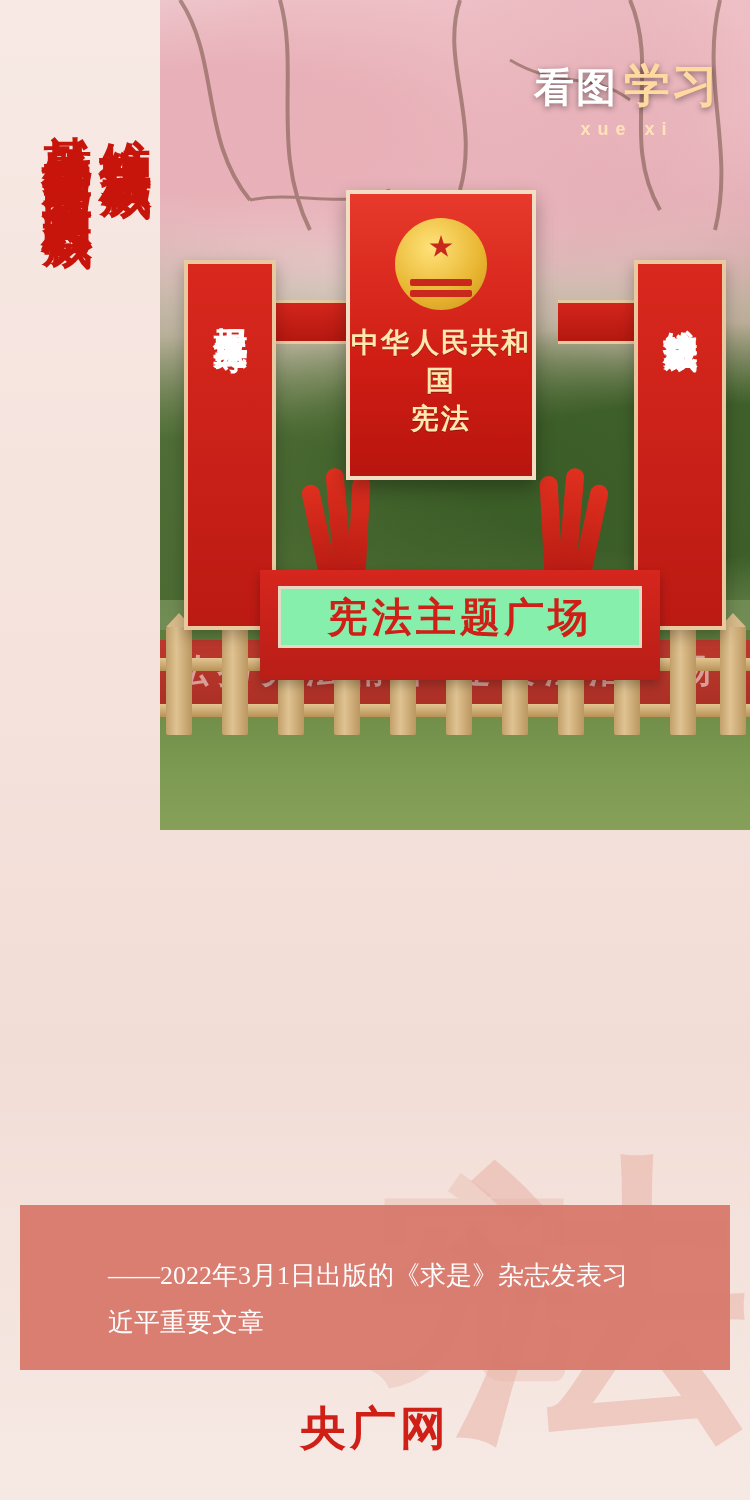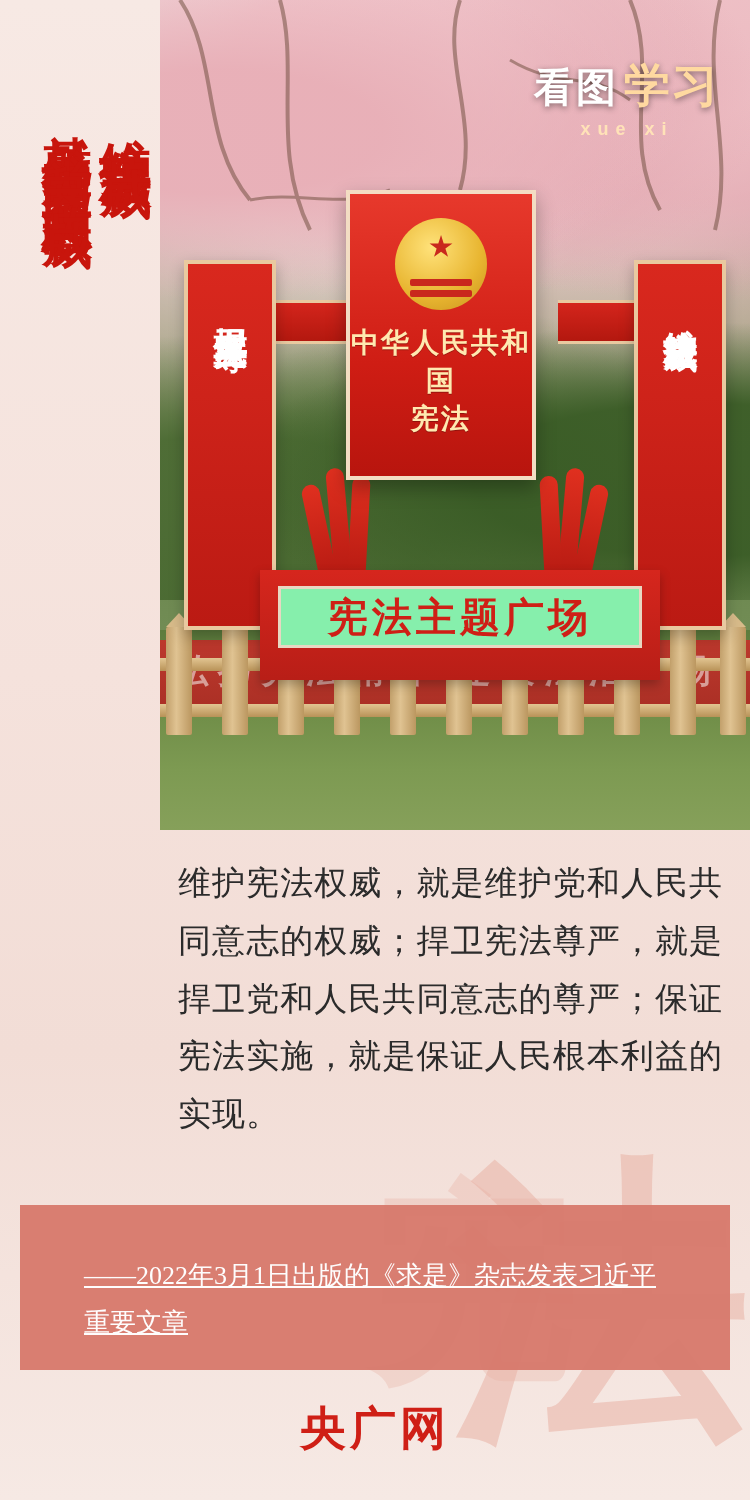--- a/index.html
+++ b/index.html
@@ -216,24 +216,23 @@
     color: #2b2b2b; font-size: 33px; line-height: 1.75;
     letter-spacing: 1px;
     font-family: "Liberation Serif", serif;
     text-align: justify;
   }
 
   
   .source {
     position: absolute; left: 20px; top: 1205px; width: 710px; height: 165px;
     background: #d87a6d; opacity: .96;
-    padding: 48px 64px;
+    padding: 48px 88px;
     color: #fff; font-size: 26px; line-height: 1.8;
     font-family: "Liberation Serif", serif;
-    text-decoration: underline;
   }
 
   
   .footer {
     position: absolute; left: 0; bottom: 40px; width: 100%;
     text-align: center;
   }
   .footer .logo {
     display: inline-block; color: #cf1f16; font-weight: 700;
     font-size: 46px; letter-spacing: 4px;
@@ -328,20 +327,19 @@
   <div class="brand">
     <div class="line1"><span>看图</span><em>学习</em></div>
     <div class="pinyin">xue xi</div>
   </div>
 
   <div class="headline">
     <div class="col c1">维护宪法权威</div>
     <div class="col c2">就是维护党和人民共同意志的权威</div>
   </div>
 
-  <div class="body-text">维护宪法权威，就是维护党和人民共同意志的权威；捍卫宪法尊严，就是捍卫党和人民共同意志的尊严；保证宪法实施，就是保证人民根本利益的实现。</div>
 
   <div class="source">——2022年3月1日出版的《求是》杂志发表习近平重要文章</div>
 
   <div class="footer">
     <span class="logo">央广网</span>
   </div>
 </div>
 
 </body></html>

